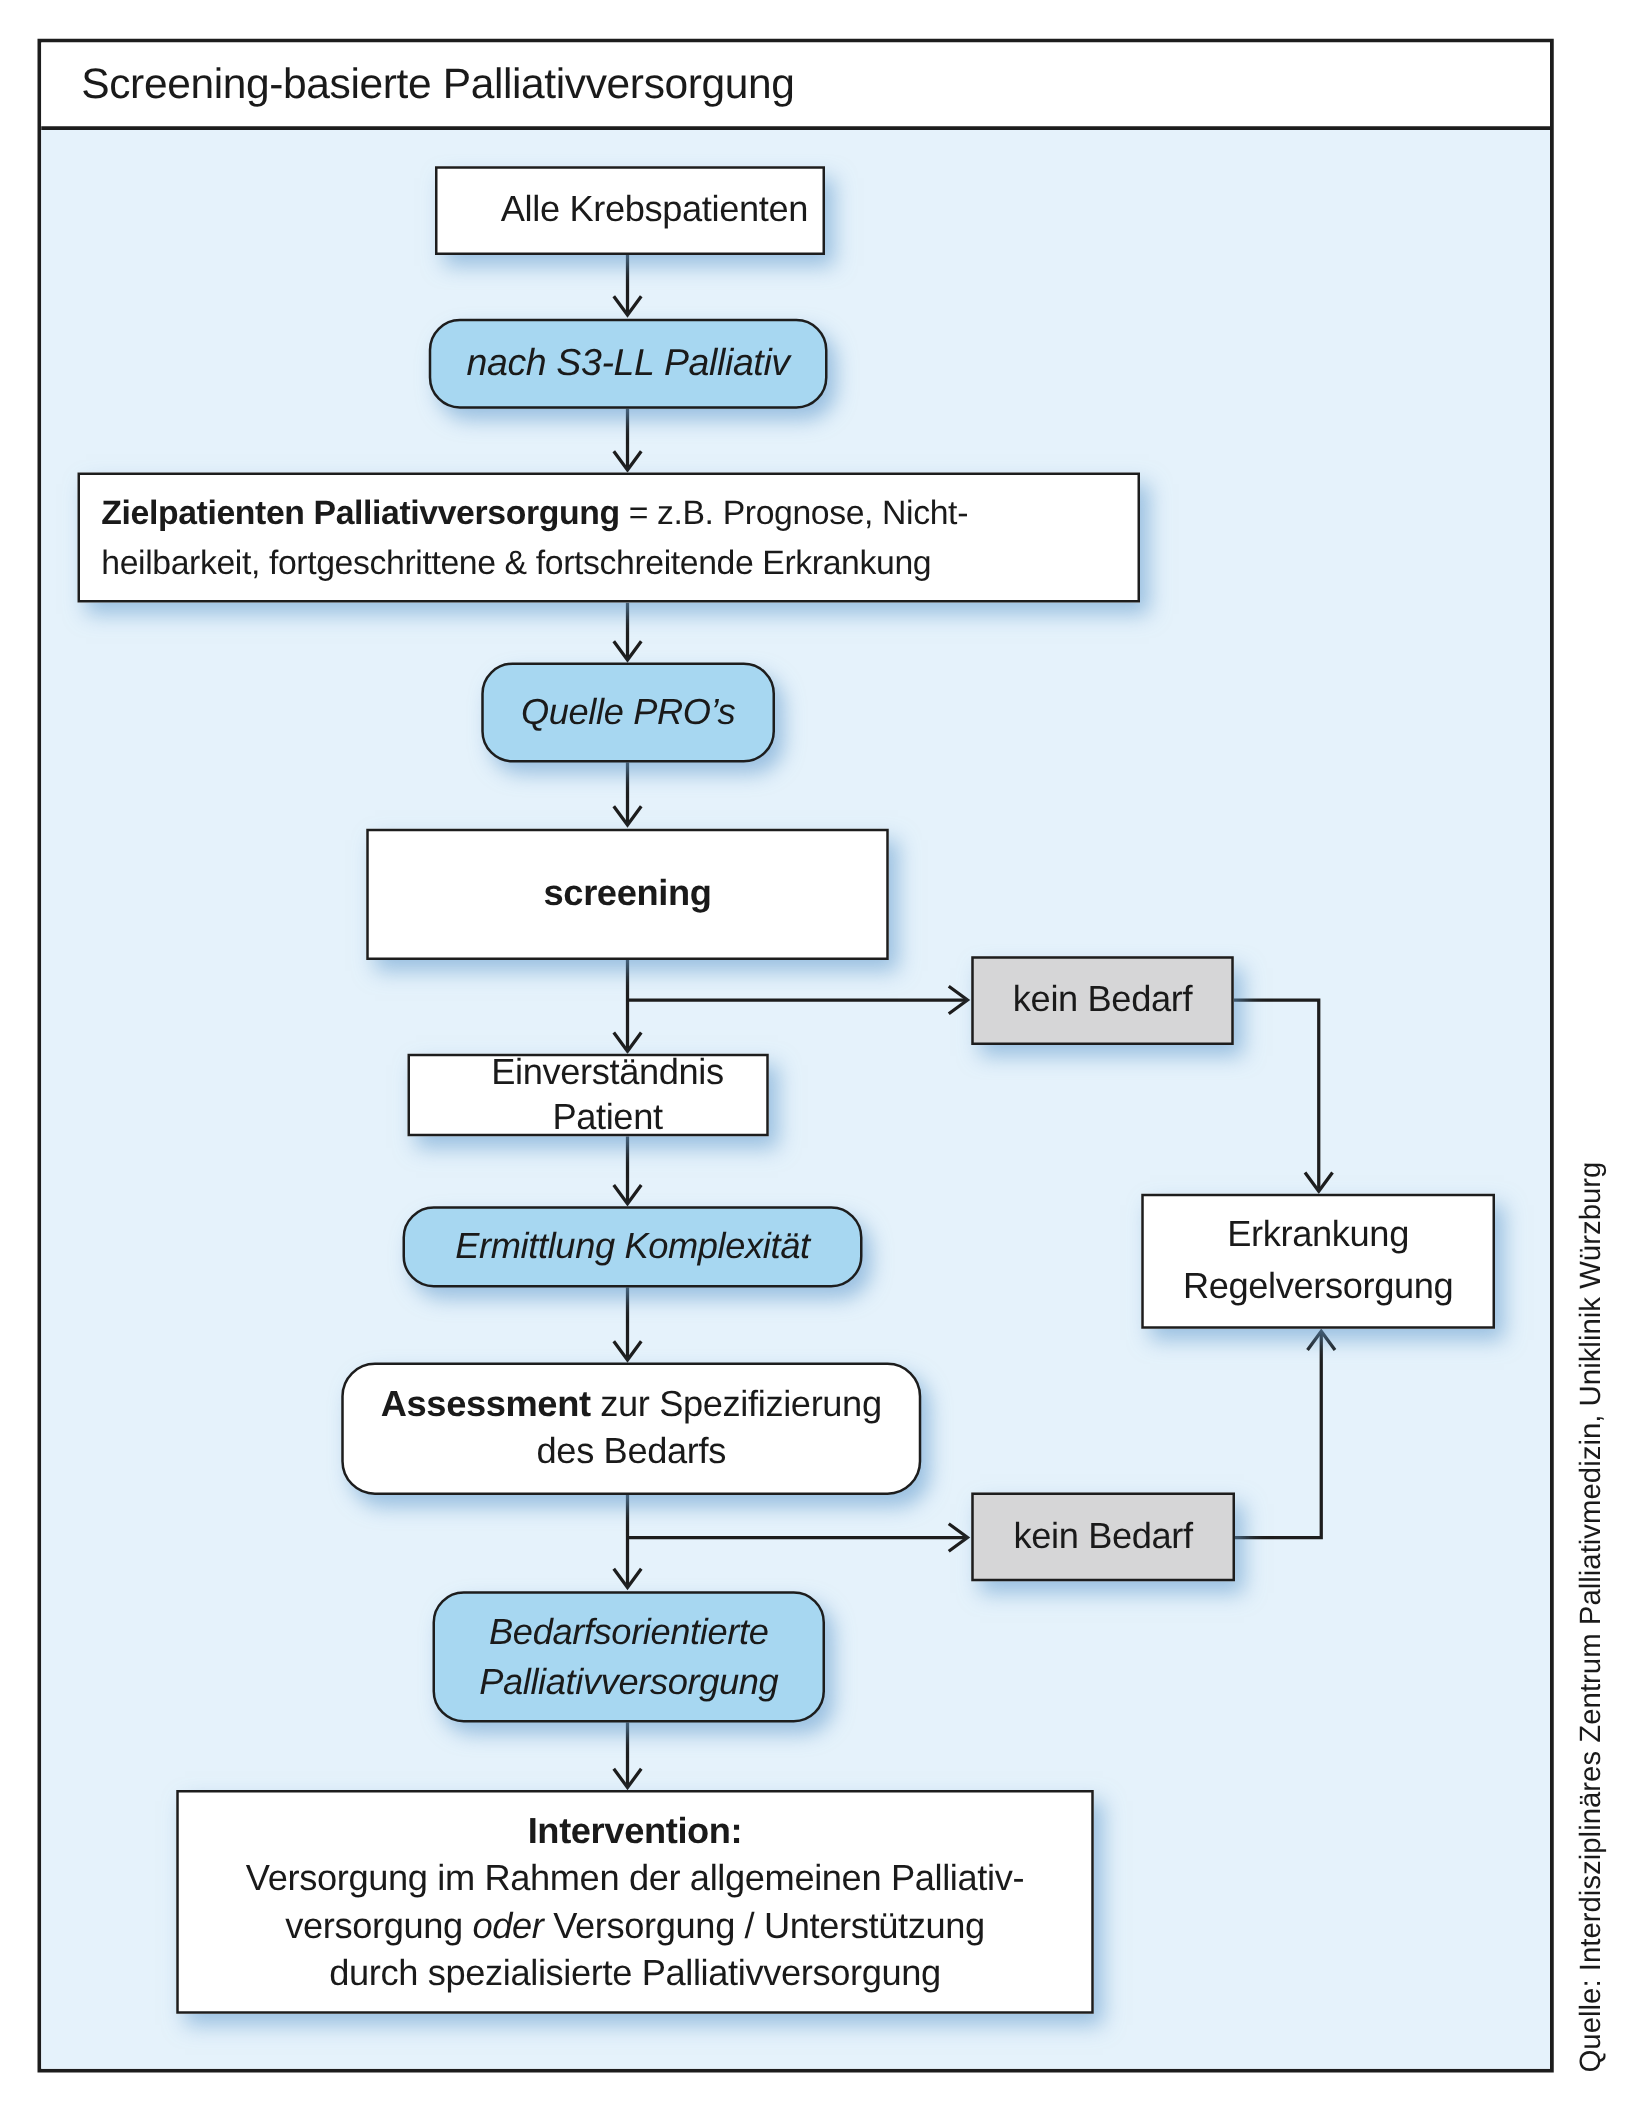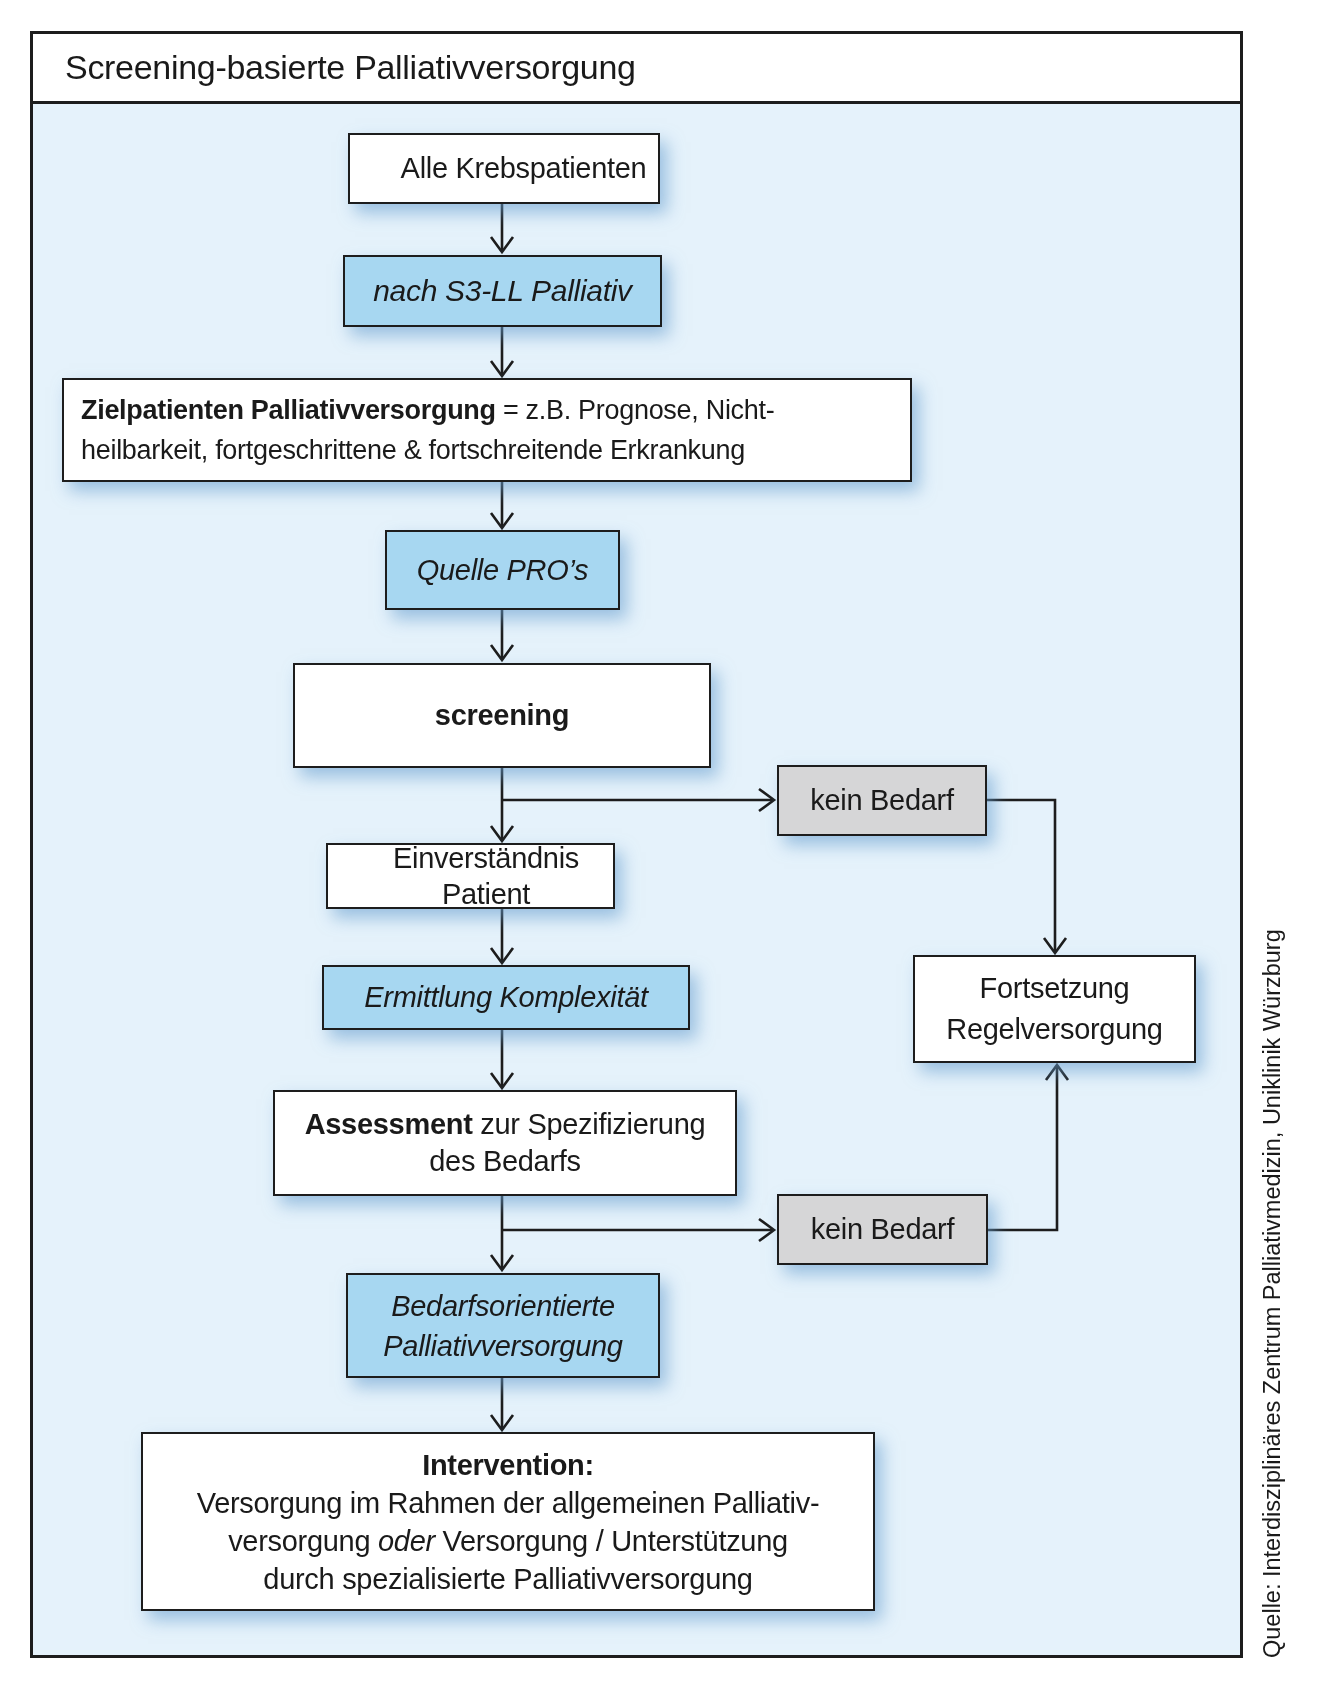--- a/index.html
+++ b/index.html
@@ -40,35 +40,35 @@
   svg.arrows{position:absolute;left:0;top:0;width:1319px;height:1684px;pointer-events:none;}
   svg.arrows *{stroke:var(--border);stroke-width:2.6;fill:none;}
   
   .node{
     position:absolute;box-sizing:border-box;border:2.8px solid var(--border);
     background:#ffffff;color:#1a1a1a;
     display:flex;flex-direction:column;align-items:center;justify-content:center;
     text-align:center;font-size:29px;line-height:1.25;
     box-shadow:7px 9px 16px rgba(104,158,207,0.6);
   }
-  .node.blue{background:var(--accent-blue);}
+  .node.blue{background:var(--accent-blue);border-radius:25px;}
   .node.gray{background:var(--node-gray);}
   .node.it{font-style:italic;}
   .node.bold{font-weight:bold;}
   .n-alle{left:348px;top:133px;width:312px;height:71px;padding-left:39px;}
   .n-s3{left:343px;top:255px;width:319px;height:72px;font-size:30px;}
   .n-ziel{left:62px;top:378px;width:850px;height:104px;
           align-items:flex-start;text-align:left;padding:0 17px;
           font-size:27px;line-height:40px;justify-content:center;}
   .n-pro{left:385px;top:530px;width:235px;height:80px;}
   .n-symptom{left:293px;top:663px;width:418px;height:105px;line-height:39px;}
   .n-keinbedarf1{left:777px;top:765px;width:210px;height:71px;}
   .n-einver{left:326px;top:843px;width:289px;height:66px;padding-left:31px;}
   .n-ermittlung{left:322px;top:965px;width:368px;height:65px;}
-  .n-assessment{left:273px;top:1090px;width:464px;height:106px;line-height:37px;}
+  .n-assessment{left:273px;top:1090px;width:464px;height:106px;line-height:37px;border-radius:27px;}
   .n-keinbedarf2{left:777px;top:1194px;width:211px;height:71px;}
   .n-fortsetzung{left:913px;top:955px;width:283px;height:108px;line-height:41px;}
   .n-bedarf{left:346px;top:1273px;width:314px;height:105px;line-height:40px;}
   .n-intervention{left:141px;top:1432px;width:734px;height:179px;line-height:38px;padding:14px 10px;}
   .n-intervention .b{font-weight:bold;}
   .inline-b{font-weight:bold;}
   .inline-i{font-style:italic;}
   
   .source-note{
     position:absolute;left:1252px;top:905px;width:40px;height:753px;
@@ -180,21 +180,21 @@
   <div class="node n-assessment">
     <div><span class="inline-b">Assessment</span><span> zur Spezifizierung</span></div>
     <div>des Bedarfs</div>
   </div>
 
   <div class="node gray n-keinbedarf2">
     <span>kein Bedarf</span>
   </div>
 
   <div class="node n-fortsetzung">
-    <div>Fortsetzung</div>
+    <div>Erkrankung</div>
     <div>Regelversorgung</div>
   </div>
 
   <div class="node blue it n-bedarf">
     <div>Bedarfsorientierte</div>
     <div>Palliativversorgung</div>
   </div>
 
   <div class="node n-intervention">
     <div class="b">Intervention:</div>

